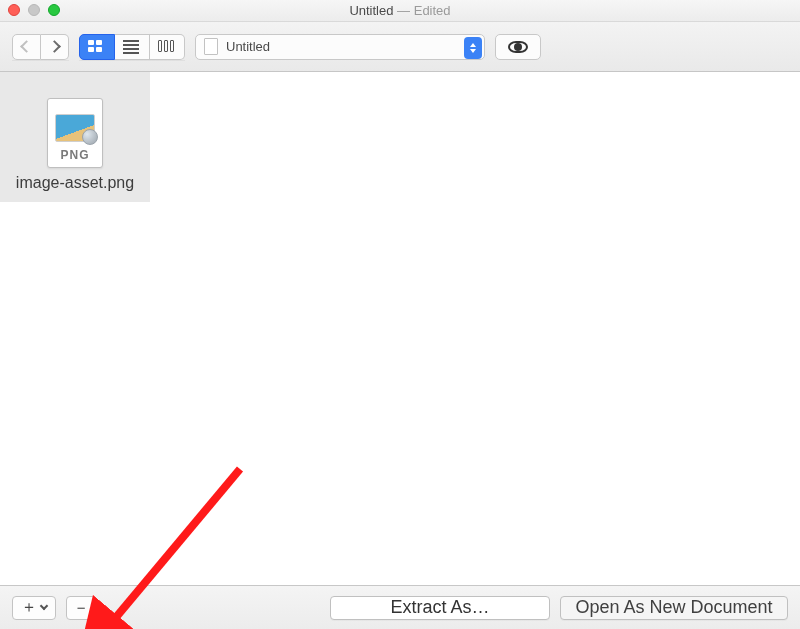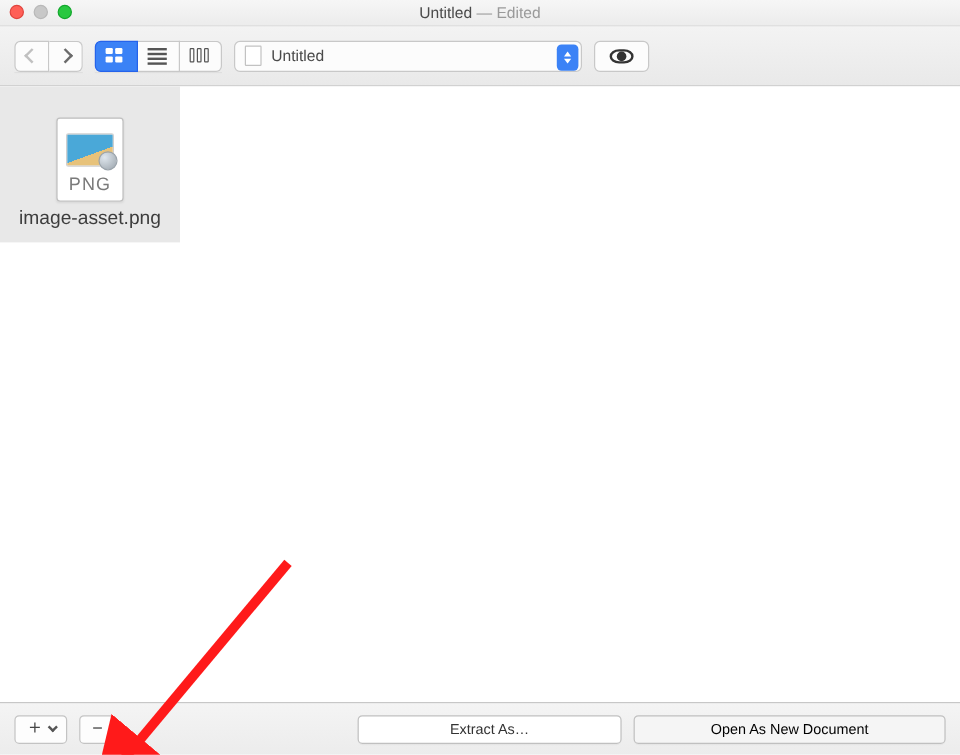--- a/index.html
+++ b/index.html
@@ -92,21 +92,21 @@
       padding-bottom: 10px; gap:6px;
     }
     .file-icon {
       width:56px; height:70px; background:#fff; border:1px solid #bfbfbf; border-radius:3px;
       display:flex; flex-direction:column; align-items:center; justify-content:flex-end;
       padding:5px; box-shadow: 0 1px 2px rgba(0,0,0,.08);
       position: relative;
     }
     .thumb { width:40px; height:28px; background: linear-gradient(160deg,#4aa8d8 0 60%, #e7c27a 60%); margin-bottom:6px; border:1px solid #cfcfcf; border-radius: 2px; position: relative; }
     .thumb:after { content:""; position:absolute; right:-4px; bottom:-4px; width:14px; height:14px; border-radius:50%; background: radial-gradient(circle at 30% 30%, #dfe7ee, #9aa3ab); border:1px solid #9aa3ab; }
-    .png-label { font-size:15px; letter-spacing:1px; color:#7a7a7a; }
+    .png-label { font-size:12px; letter-spacing:1px; color:#7a7a7a;font-weight:bold; }
     .file-name { font-size:16px; color:#3d3d3d; }
 
     
     .arrow-ann {
       position:absolute; left:85px; top:385px; pointer-events:none;
     }
 
     
     .bottombar {
       height: 44px; background: linear-gradient(#f4f4f4,#ececec);
@@ -117,24 +117,24 @@
       height:24px; background:#fdfdfd; border:1px solid #c3c3c3; border-radius:4px;
       display:inline-flex; align-items:center; justify-content:center;
       padding: 0 8px; font-size:15px; color:#444;
     }
     .small-btn .plus { font-size:16px; line-height:0; position:relative; top:-1px;}
     .small-btn .chev.down { border-color:#555; width:6px; height:6px; }
     .small-btn.minus { width:30px; justify-content:center; }
     .bottom-spacer { flex:1; }
     .wide-btn {
       height:24px; width:220px; background:#fff; border:1px solid #c0c0c0;
-      border-radius:4px; font-size:12px; color:#333; display:flex;
+      border-radius:4px; font-size:18px; color:#333; display:flex;
       align-items:center; justify-content:center; box-shadow:0 1px 0 rgba(0,0,0,.03);
     }
-    .wide-btn.ghost { color:#000000; background:#f5f5f5; width:260px; }
+    .wide-btn.ghost { color:#404040; background:#f5f5f5; width:228px; }
 
     
     .view-icon { width:18px; height:14px; display:flex; flex-wrap:wrap; gap:2px; align-content:flex-start; }
     .vi-grid .sq { width:6px; height:5px; background: currentColor; border-radius:1px; }
     .vi-list .line { width:16px; height:2px; background: currentColor; }
     .vi-cols .col { width:4px; height:12px; border:1.5px solid currentColor; border-radius:1px; }
     .vi-list { flex-direction:column; }
     .vi-cols { flex-wrap:nowrap; gap:2px; }
     .btn.view { padding: 0 8px; color:#555; }
     .btn.view.active { color:#fff; }

